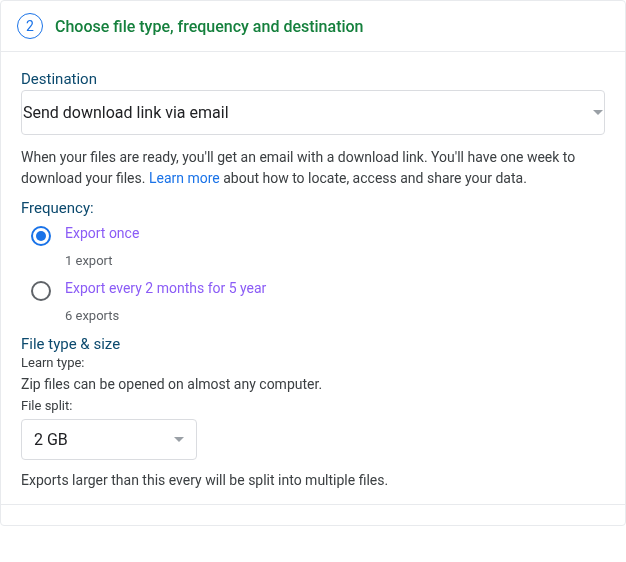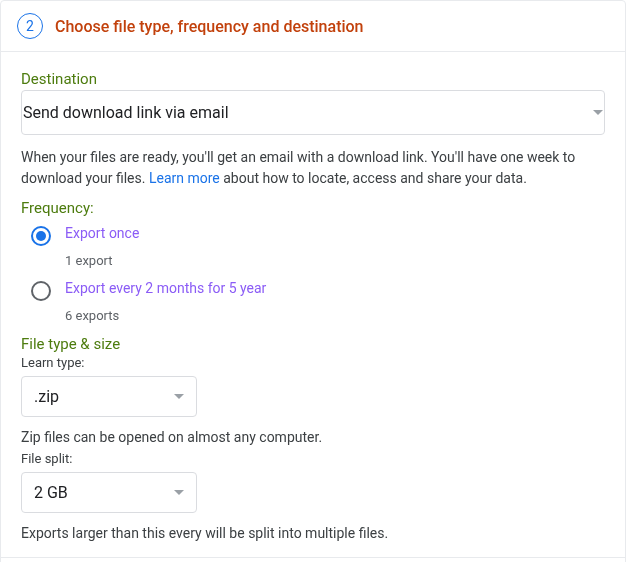--- a/index.html
+++ b/index.html
@@ -31,28 +31,28 @@
     display: flex;
     align-items: center;
     justify-content: center;
     color: #1a73e8;
     font-size: 14px;
     flex-shrink: 0;
   }
   .header-title {
     font-size: 16px;
     font-weight: 500;
-    color: #c2410c;
+    color: #15803d;
   }
   .body {
     padding: 12px 20px 16px 20px;
   }
   .section-title {
     font-size: 15px;
-    color: #4d7c0f;
+    color: #0c4a6e;
     margin-top: 6px;
     margin-bottom: 2px;
   }
   .sub-label {
     font-size: 13px;
     color: #3c4043;
     margin-bottom: 6px;
   }
   .transfer-select {
     border: 1px solid #dadce0;
@@ -190,24 +190,20 @@
         <div>
           <div class="radio-label-main">Export every 2 months for 5 year</div>
           <div class="radio-label-sub">6 exports</div>
         </div>
       </div>
     </div>
 
     <div class="section-title">File type &amp; size</div>
     <div class="sub-label">Learn type:</div>
 
-    <div class="small-select">
-      <span class="small-select-value">.zip</span>
-      <span class="caret"></span>
-    </div>
 
     <div class="desc-text">Zip files can be opened on almost any computer.</div>
     <div class="sub-label">File split:</div>
 
     <div class="small-select">
       <span class="small-select-value">2 GB</span>
       <span class="caret"></span>
     </div>
 
     <div class="desc-text" style="margin-bottom:0;">Exports larger than this every will be split into multiple files.</div>

